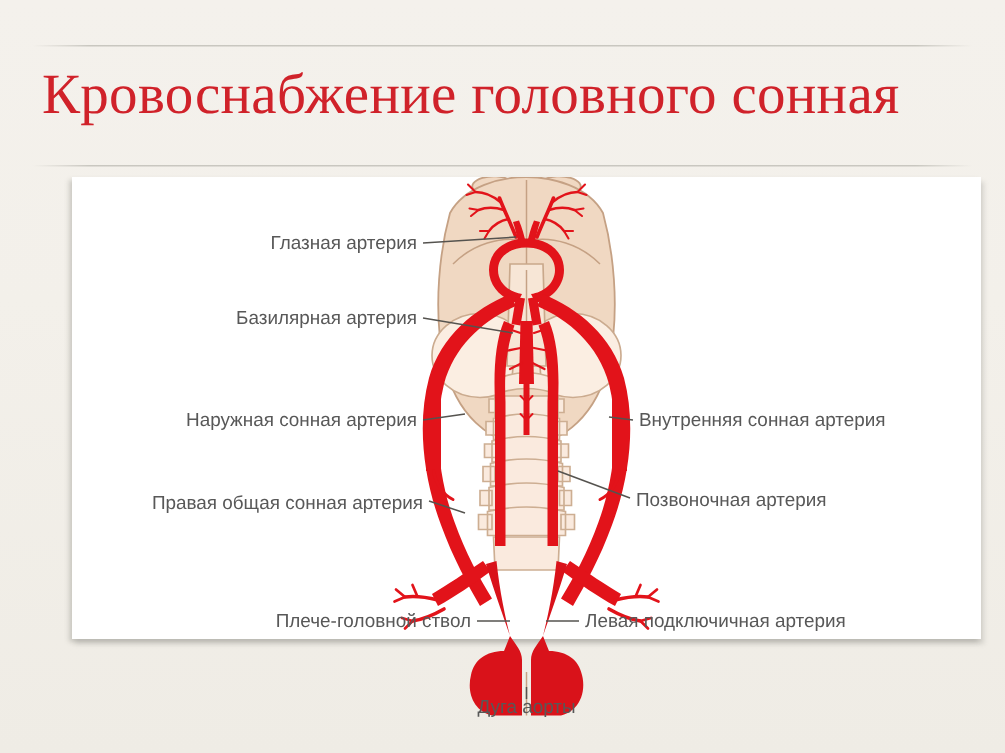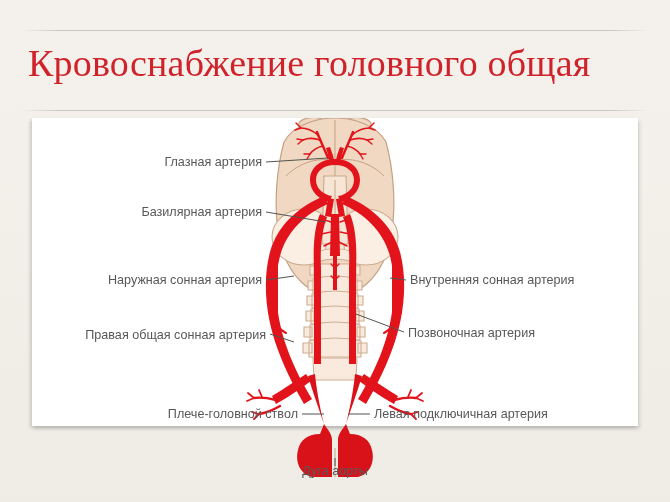--- a/index.html
+++ b/index.html
@@ -42,21 +42,21 @@
     font-size: 38px;
     line-height: 46px;
     color: #d0222a;
     letter-spacing: 0.2px;
     white-space: nowrap;
   }
 
   
   #figure-panel {
     position: absolute;
-    left: 32px;
+    left: 48px;
     top: 118px;
     width: 606px;
     height: 308px;
     background: #ffffff;
     box-shadow: -2px 2px 3px rgba(120,118,112,0.30),
                  2px 3px 3px rgba(120,118,112,0.22);
   }
 
   #figure-svg {
     position: absolute;
@@ -91,21 +91,21 @@
   .stem      { fill: #f7e6d6; stroke: #c9a88b; stroke-width: 1.1; }
   .hairline  { stroke: #c5a184; stroke-width: 1; fill: none; }
 </style>
 </head>
 <body>
 
 <div id="slide">
 
   <div class="rule top"></div>
 
-  <div id="page-title">Кровоснабжение головного общая</div>
+  <div id="page-title">Кровоснабжение головного сонная</div>
 
   <div class="rule bottom"></div>
 
   <div id="figure-panel">
 
     <svg id="figure-svg" viewBox="0 0 606 360">
 
       <g>
 
         <g>

